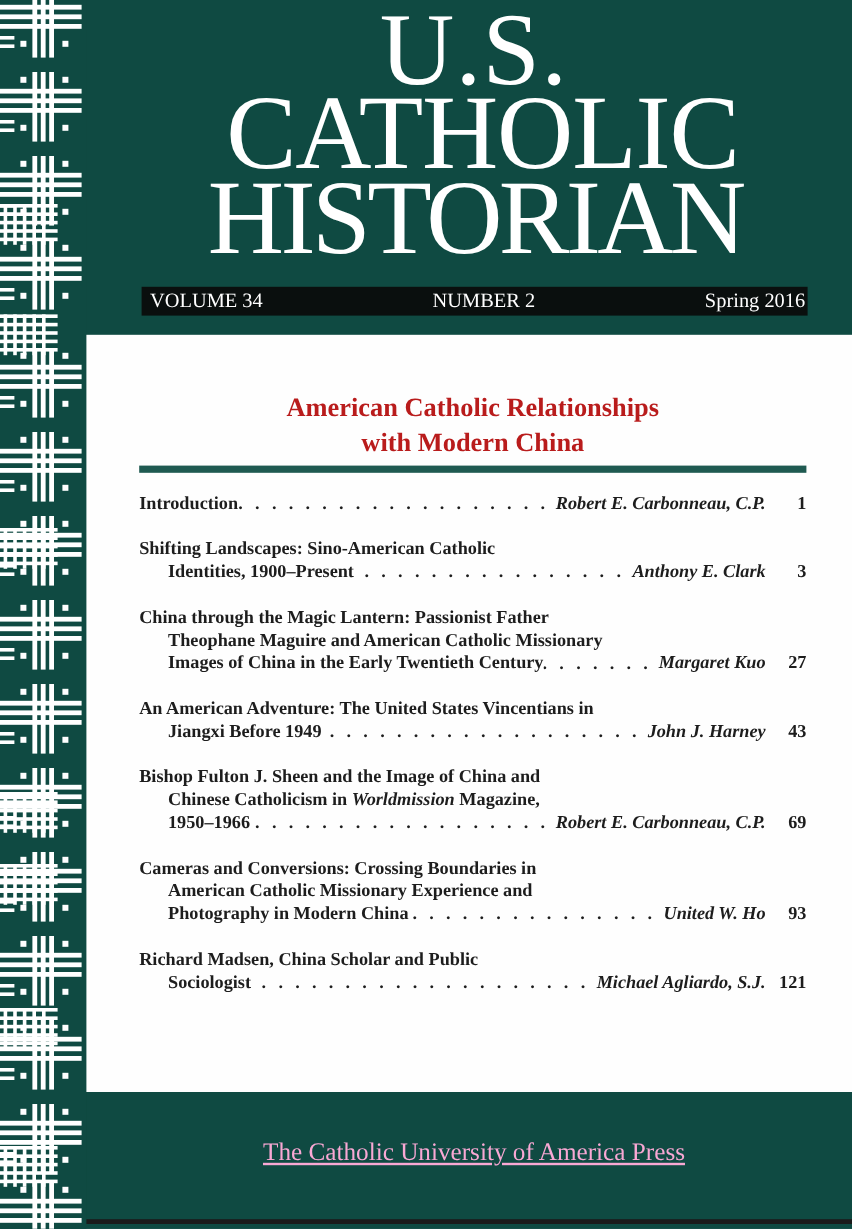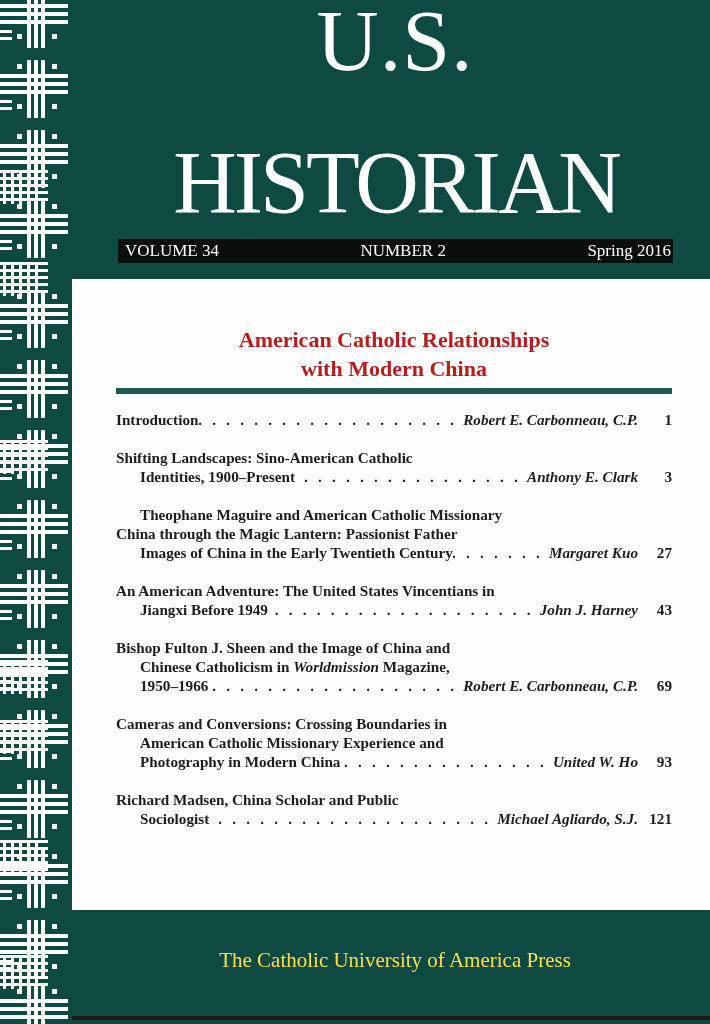--- a/index.html
+++ b/index.html
@@ -76,21 +76,21 @@
   .toc-last .page { flex: 0 0 34px; text-align: right; }
   em.it { font-style: italic; }
 
   
   .footer {
     position: absolute; left: 72px; top: 910px; width: 638px; height: 110px;
     background: #0f4a42;
   }
   .publisher {
     position: absolute; left: 0; right: 0; top: 38px; text-align: center;
-    color: #fde047; font-size: 21px; padding-left: 8px;
+    color: #f9a8d4; font-size: 21px; padding-left: 8px; text-decoration: underline;
   }
   .bottom-edge {
     position: absolute; left: 0; right: 0; bottom: 0; height: 4px; background: #1b1b1b;
   }
 </style>
 </head>
 <body>
 
 <div class="cover">
 
@@ -148,20 +148,21 @@
       <use href="#weave" x="0" y="840"></use>
       <use href="#motif" x="0" y="850"></use>
       <use href="#motif" x="0" y="920"></use>
       <use href="#weave" x="0" y="955"></use>
       <use href="#motif" x="0" y="985"></use>
     </svg>
   </div>
 
   <div class="masthead">
     <div class="mast-line mast-us">U.S.</div>
+    <div class="mast-line mast-catholic">CATHOLIC</div>
     <div class="mast-line mast-historian">HISTORIAN</div>
   </div>
 
   <div class="issue-bar">
     <span>VOLUME 34</span>
     <span>NUMBER 2</span>
     <span>Spring 2016</span>
   </div>
 
   <div class="panel">
@@ -186,22 +187,22 @@
         <div class="toc-line">Shifting Landscapes: Sino-American Catholic</div>
         <div class="toc-last toc-line indent">
           <span class="t">Identities, 1900–Present</span>
           <span class="dots">. . . . . . . . . . . . . . . . . . . . . . . . . . . . . . . . . . . . . . . . . . . . . . . . . . . .</span>
           <span class="author">Anthony E. Clark</span>
           <span class="page">3</span>
         </div>
       </div>
 
       <div class="toc-entry">
+        <div class="toc-line">China through the Magic Lantern: Passionist Father</div>
         <div class="toc-line indent">Theophane Maguire and American Catholic Missionary</div>
-        <div class="toc-line">China through the Magic Lantern: Passionist Father</div>
         <div class="toc-last toc-line indent">
           <span class="t">Images of China in the Early Twentieth Century</span>
           <span class="dots">. . . . . . . . . . . . . . . . . . . . . . . . . . . . . . . . . . . . . . . . . . . . . . . . . . . .</span>
           <span class="author">Margaret Kuo</span>
           <span class="page">27</span>
         </div>
       </div>
 
       <div class="toc-entry">
         <div class="toc-line">An American Adventure: The United States Vincentians in</div>

